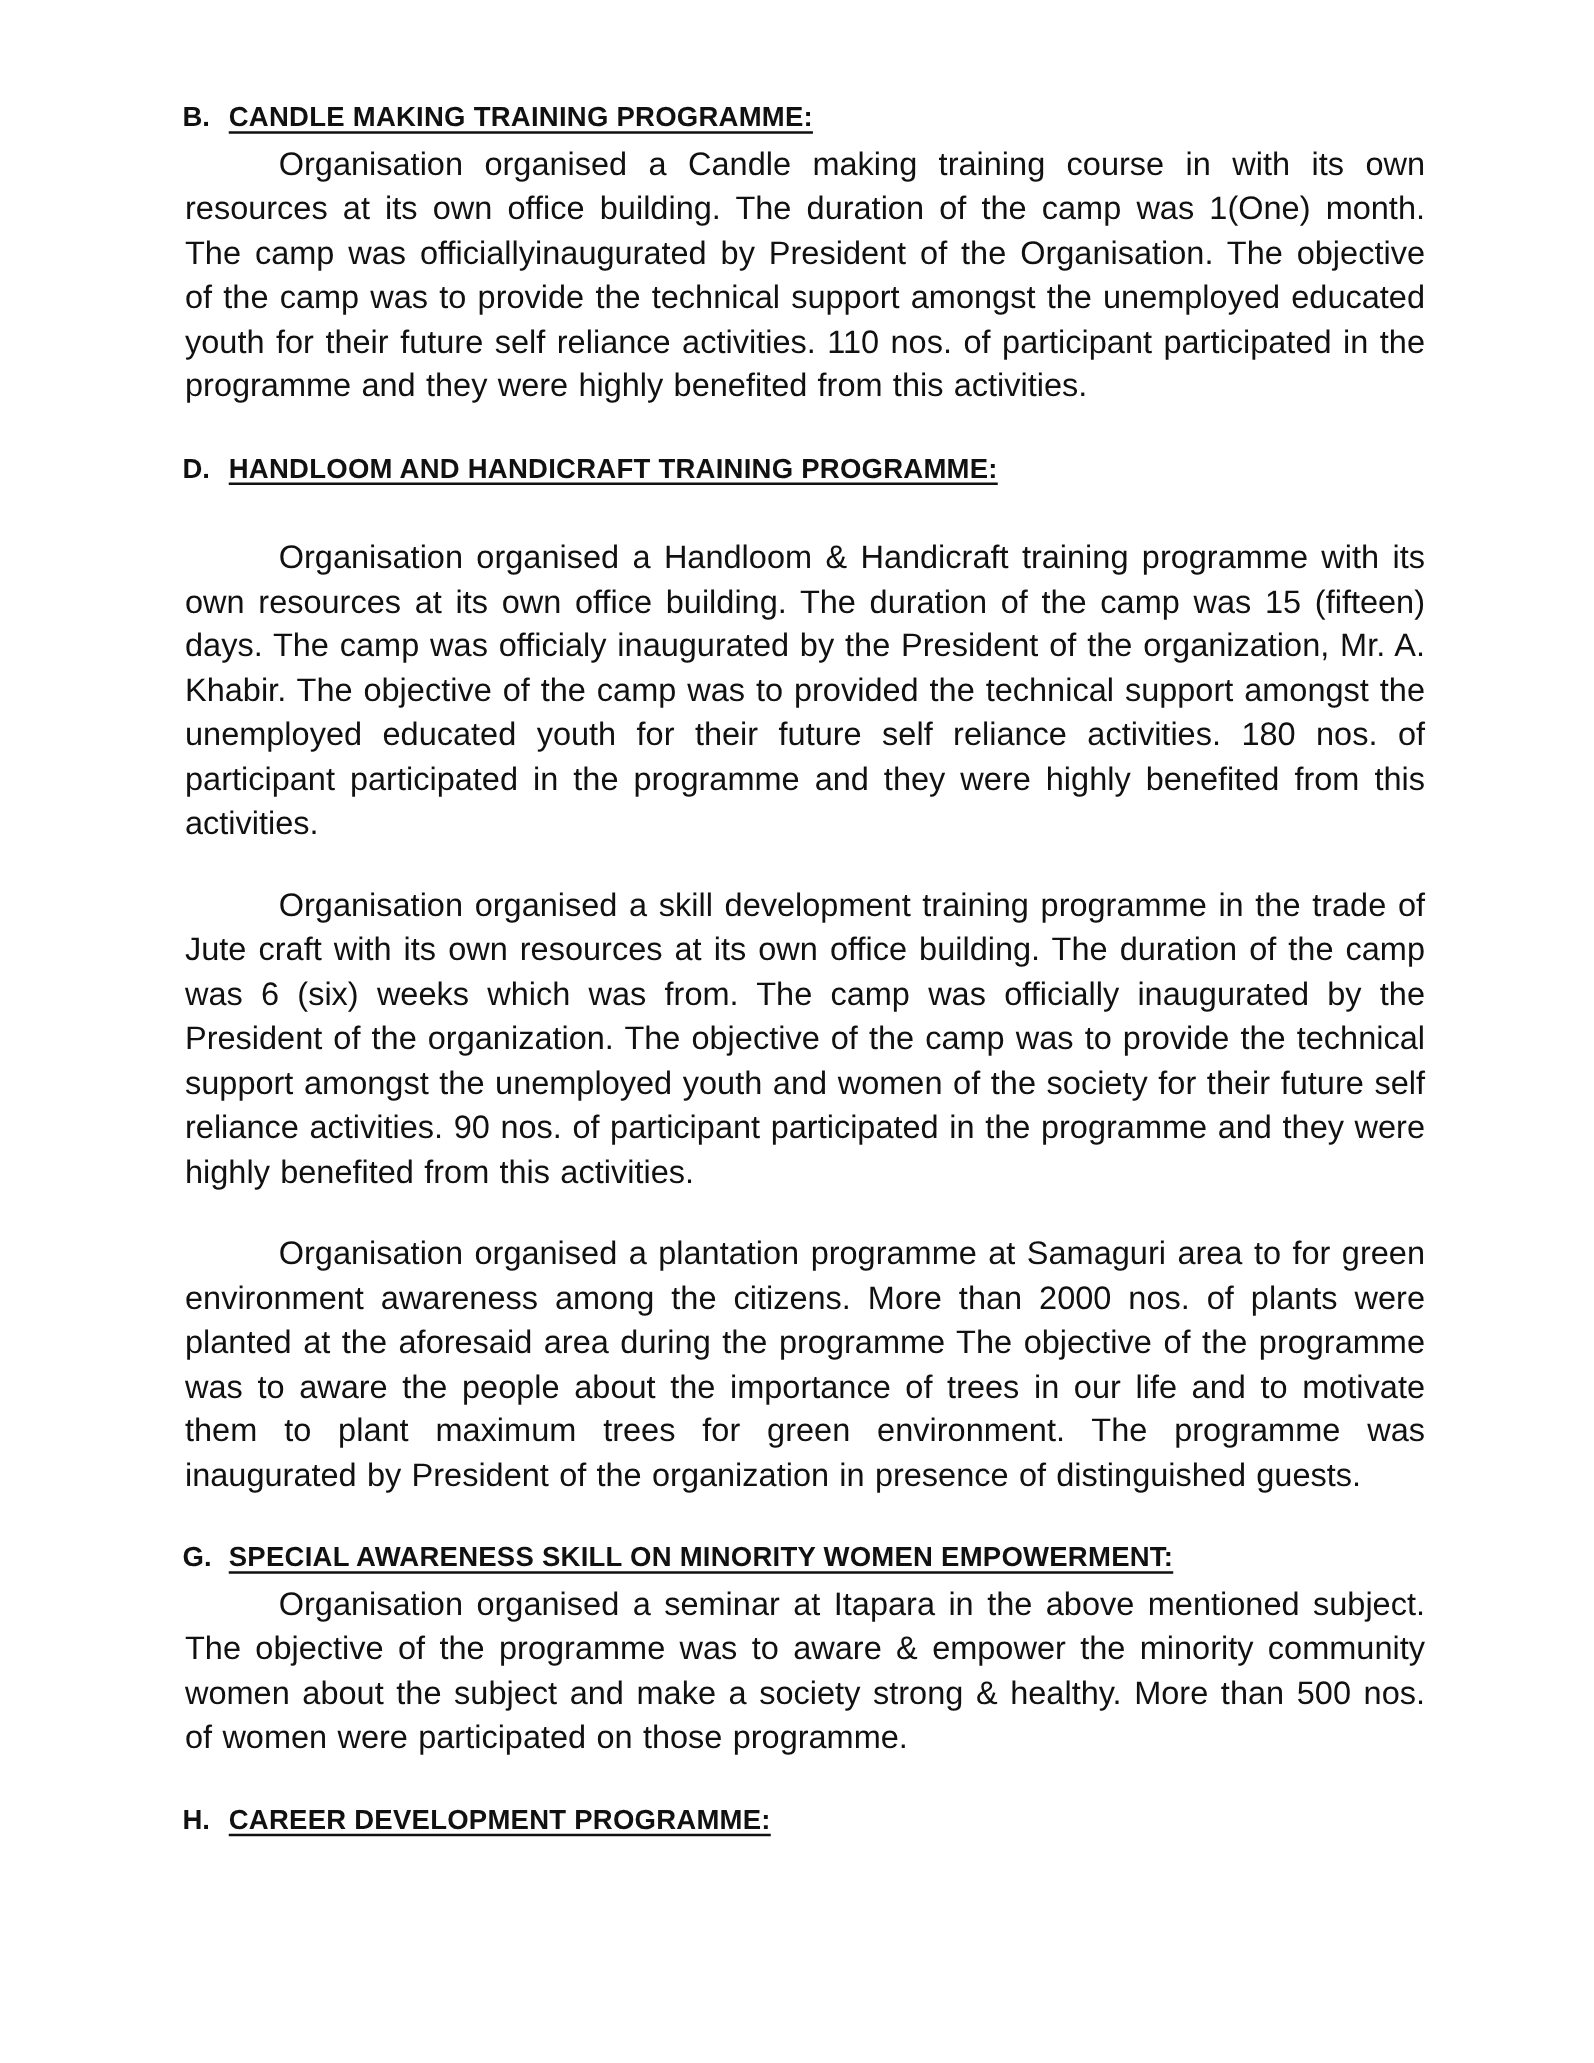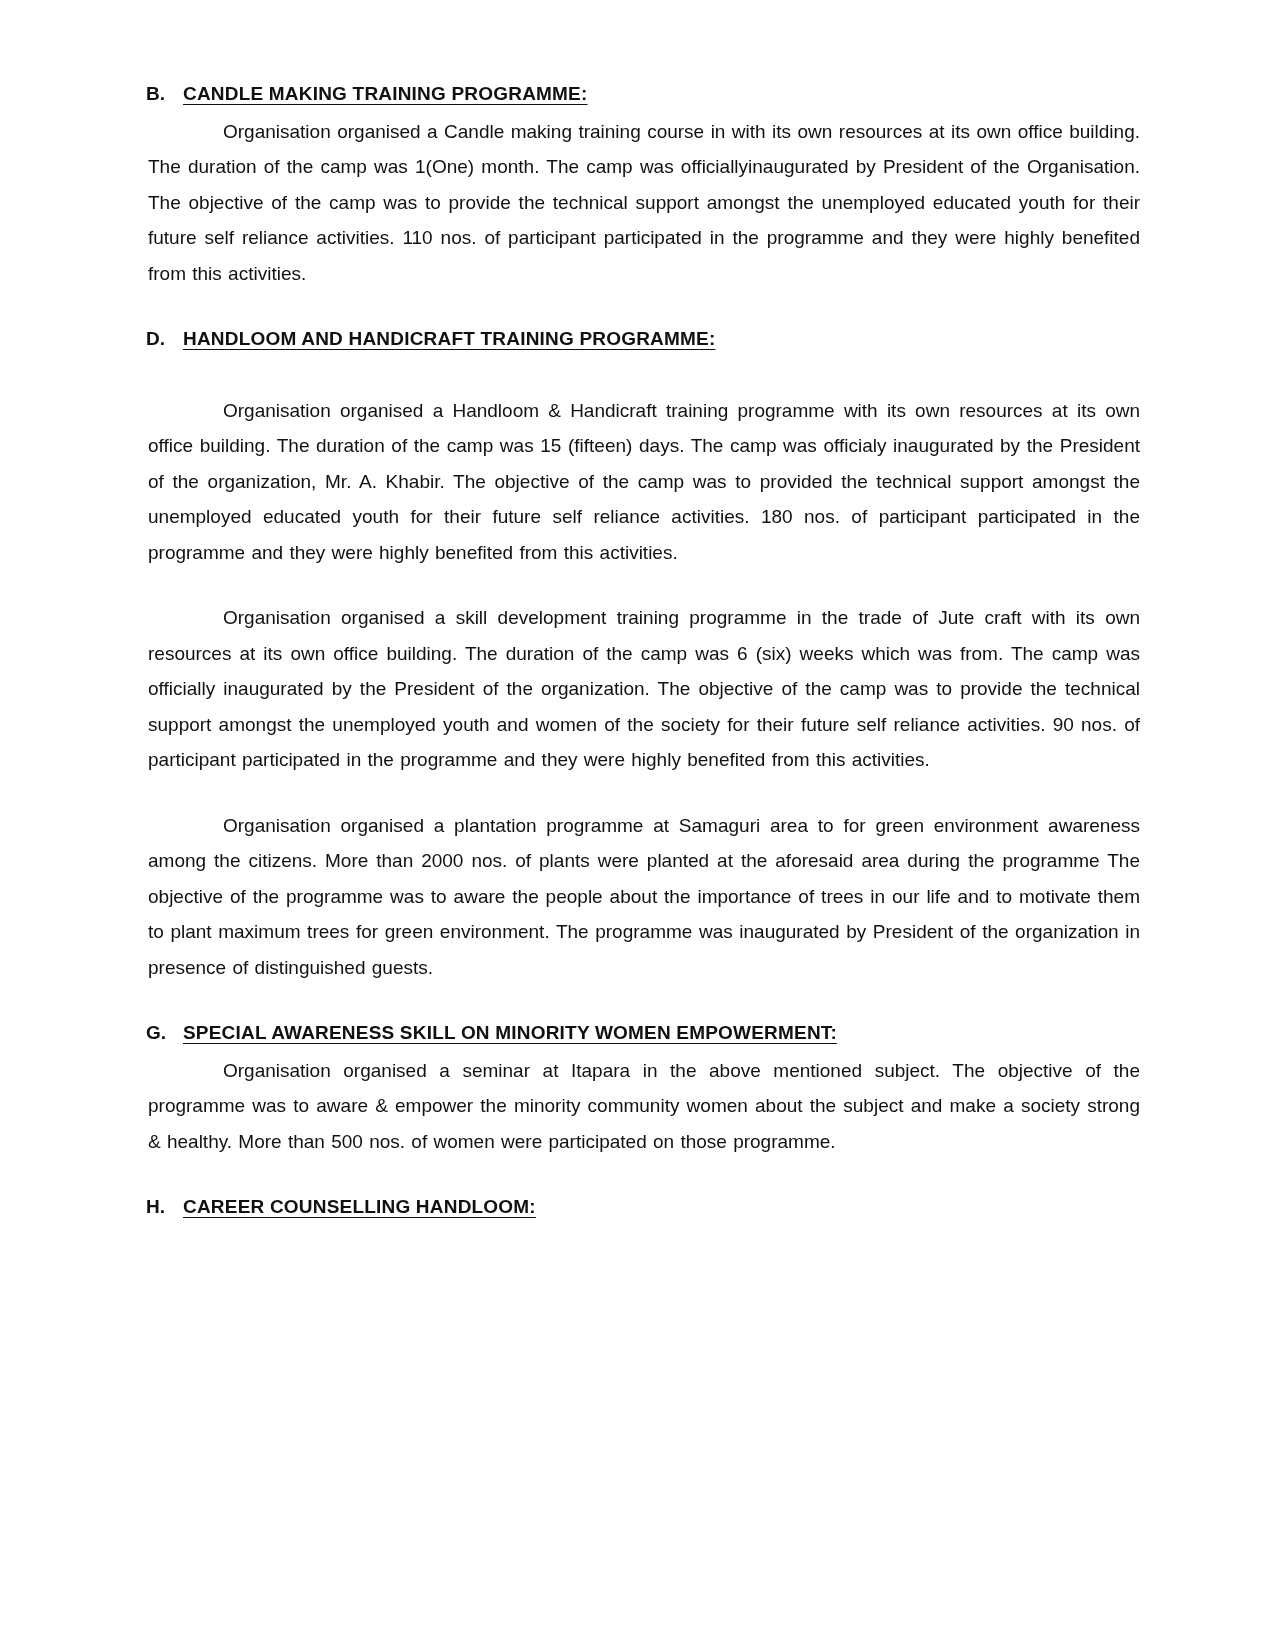--- a/index.html
+++ b/index.html
@@ -19,37 +19,37 @@
     overflow: hidden;
   }
   .section {
     margin: 0;
   }
   .section + .section {
     margin-top: 30px;
   }
   .heading {
     position: relative;
-    font-size: 19px;
+    font-size: 22px;
     line-height: 35.5px;
     font-weight: bold;
     margin: 0 0 0 -2px;
     white-space: nowrap;
   }
   .heading .label {
     display: inline-block;
     width: 37px;
   }
   .heading .title {
     text-decoration: underline;
     text-underline-offset: 4px;
     letter-spacing: 0.2px;
   }
   .para {
-    font-size: 19px;
+    font-size: 26px;
     line-height: 35.5px;
     margin: 2px 0 0 0;
     text-align: justify;
     text-indent: 75px;
     word-spacing: 1px;
   }
   .para:empty {
     display: none;
   }
   .extra-gap {
@@ -81,17 +81,17 @@
   <div class="section">
     <p class="para">Organisation organised a plantation programme at Samaguri area to for green environment awareness among the citizens. More than 2000 nos. of plants were planted at the aforesaid area during the programme The objective of the programme was to aware the people about the importance of trees in our life and to motivate them to plant maximum trees for green environment. The programme was inaugurated by President of the organization in presence of distinguished guests.</p>
   </div>
 
   <div class="section">
     <p class="heading"><span class="label">G.</span><span class="title">SPECIAL AWARENESS SKILL ON MINORITY WOMEN EMPOWERMENT:</span></p>
     <p class="para">Organisation organised a seminar at Itapara in the above mentioned subject. The objective of the programme was to aware &amp; empower the minority community women about the subject and make a society strong &amp; healthy. More than 500 nos. of women were participated on those programme.</p>
   </div>
 
   <div class="section">
-    <p class="heading"><span class="label">H.</span><span class="title">CAREER COUNSELLING HANDLOOM:</span></p>
+    <p class="heading"><span class="label">H.</span><span class="title">CAREER DEVELOPMENT PROGRAMME:</span></p>
 
   </div>
 
 </div>
 
 </body></html>

